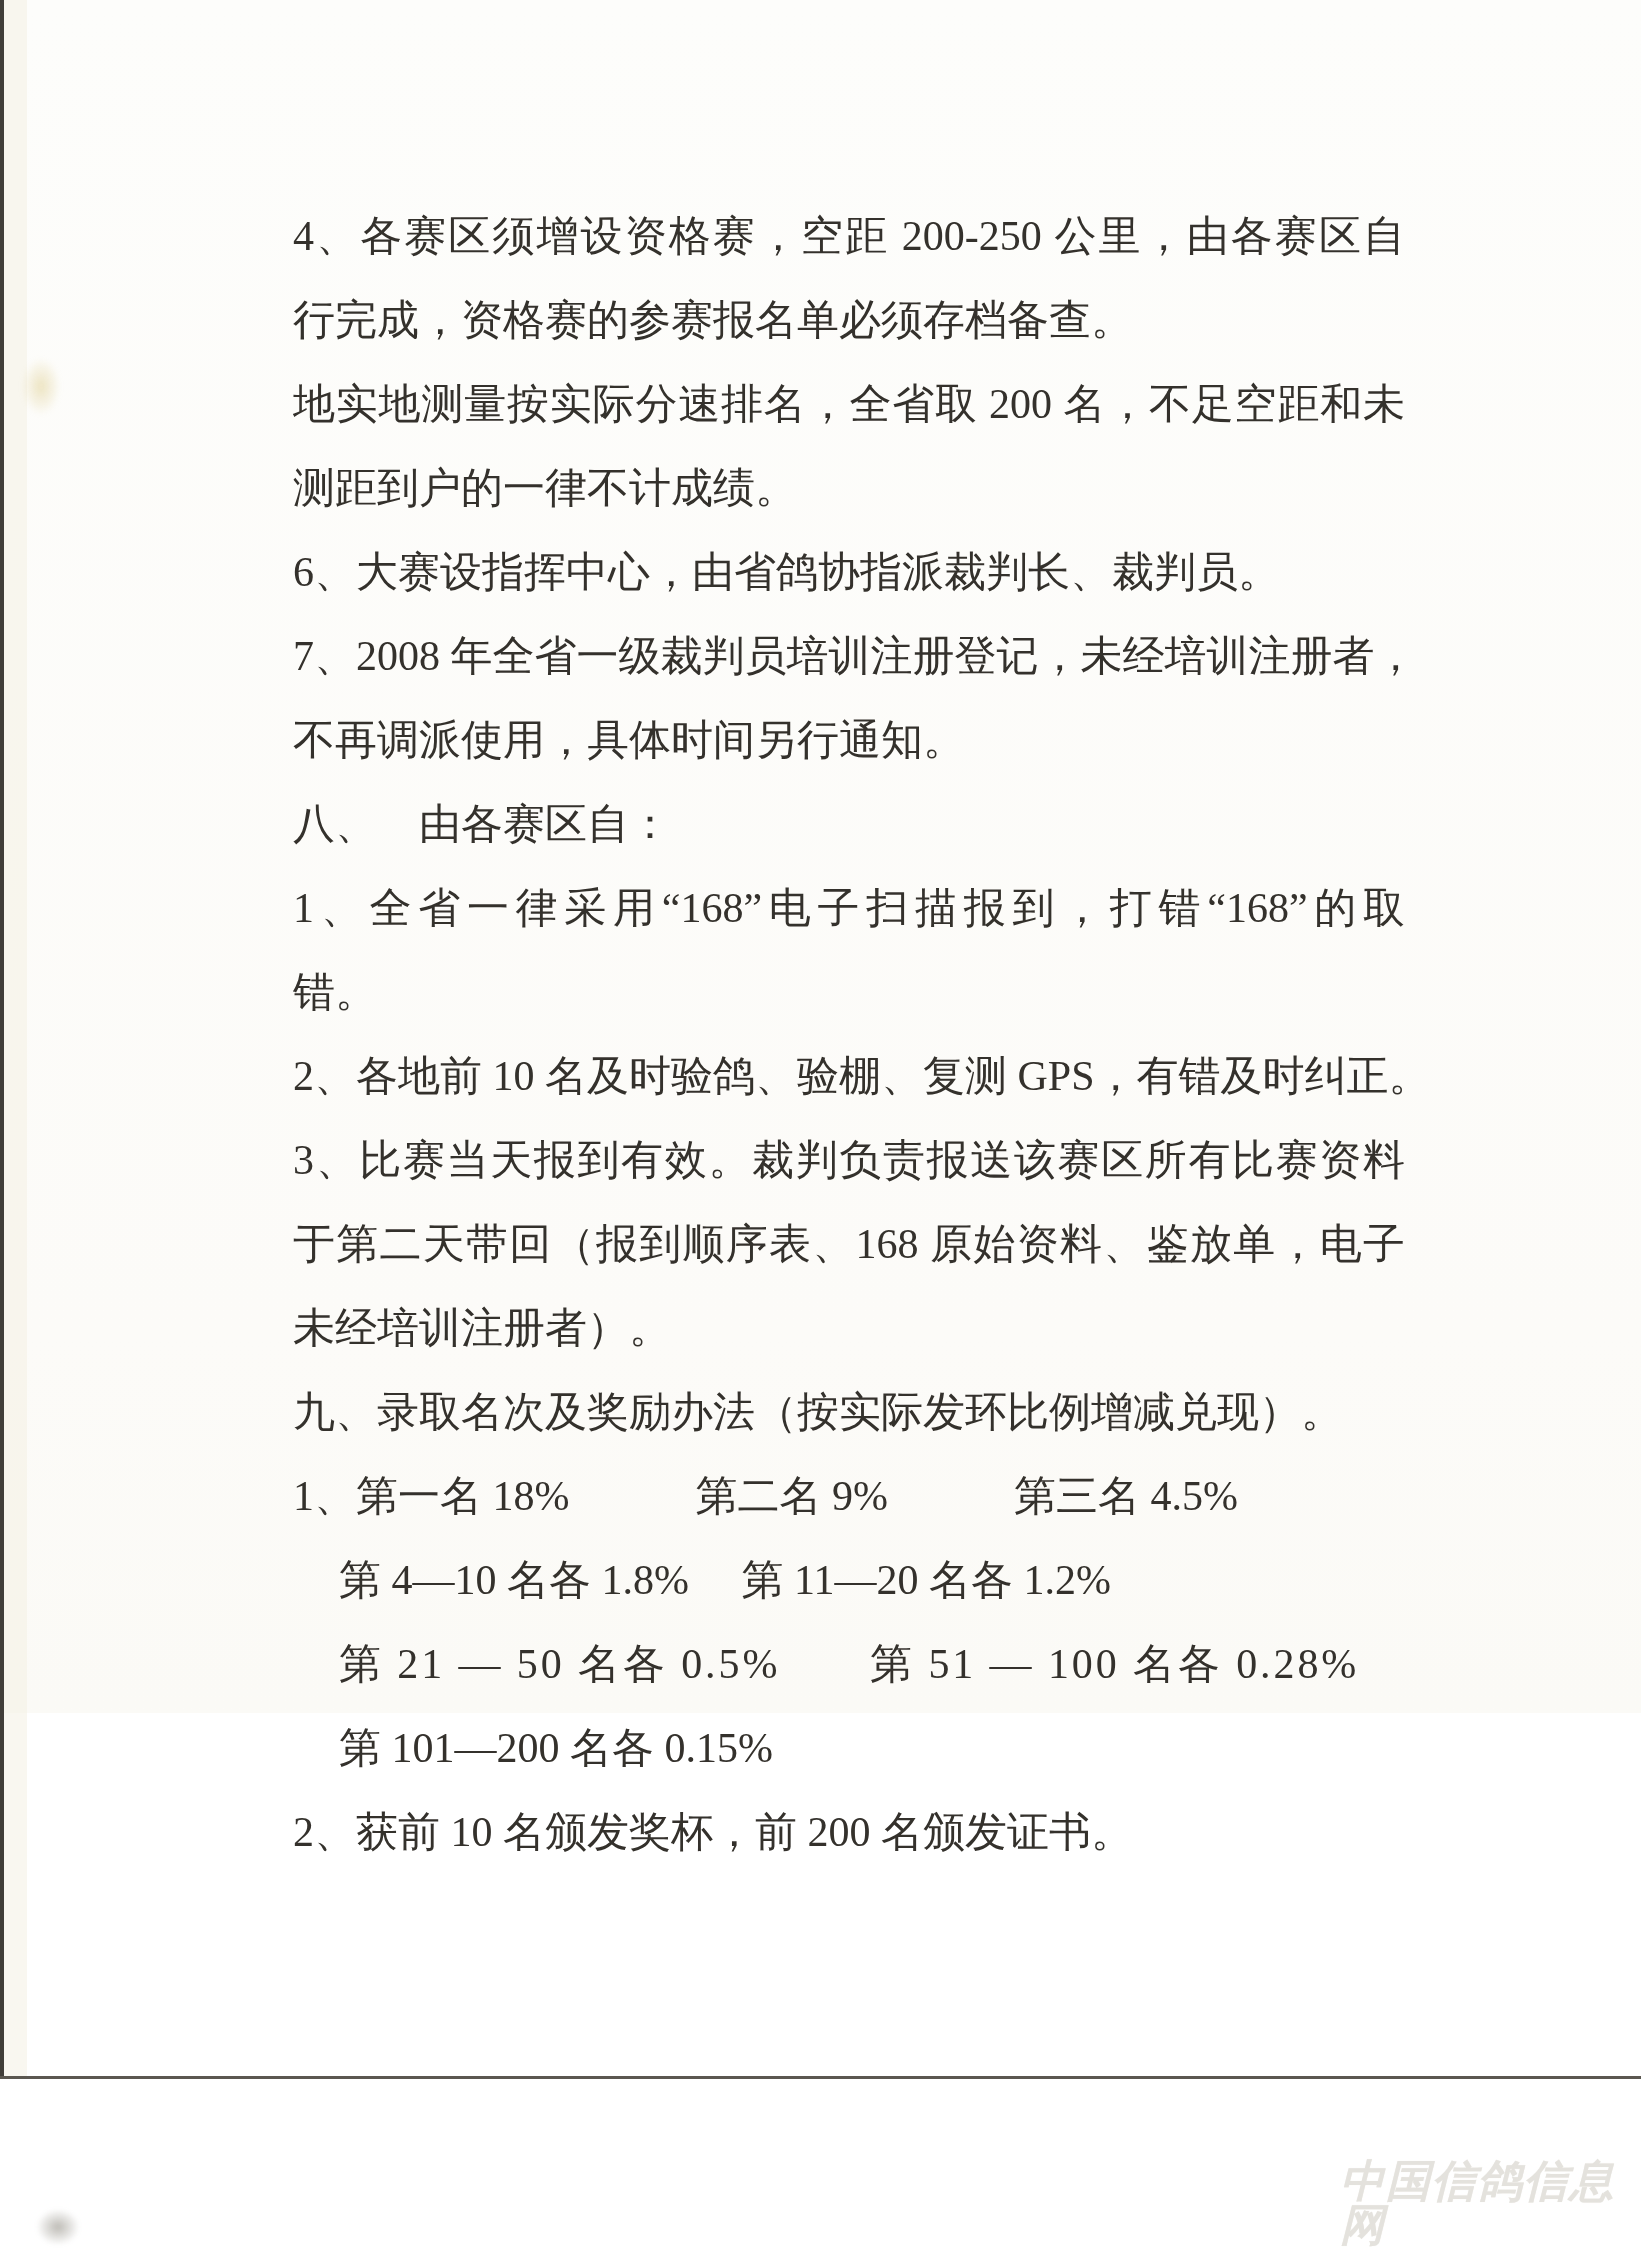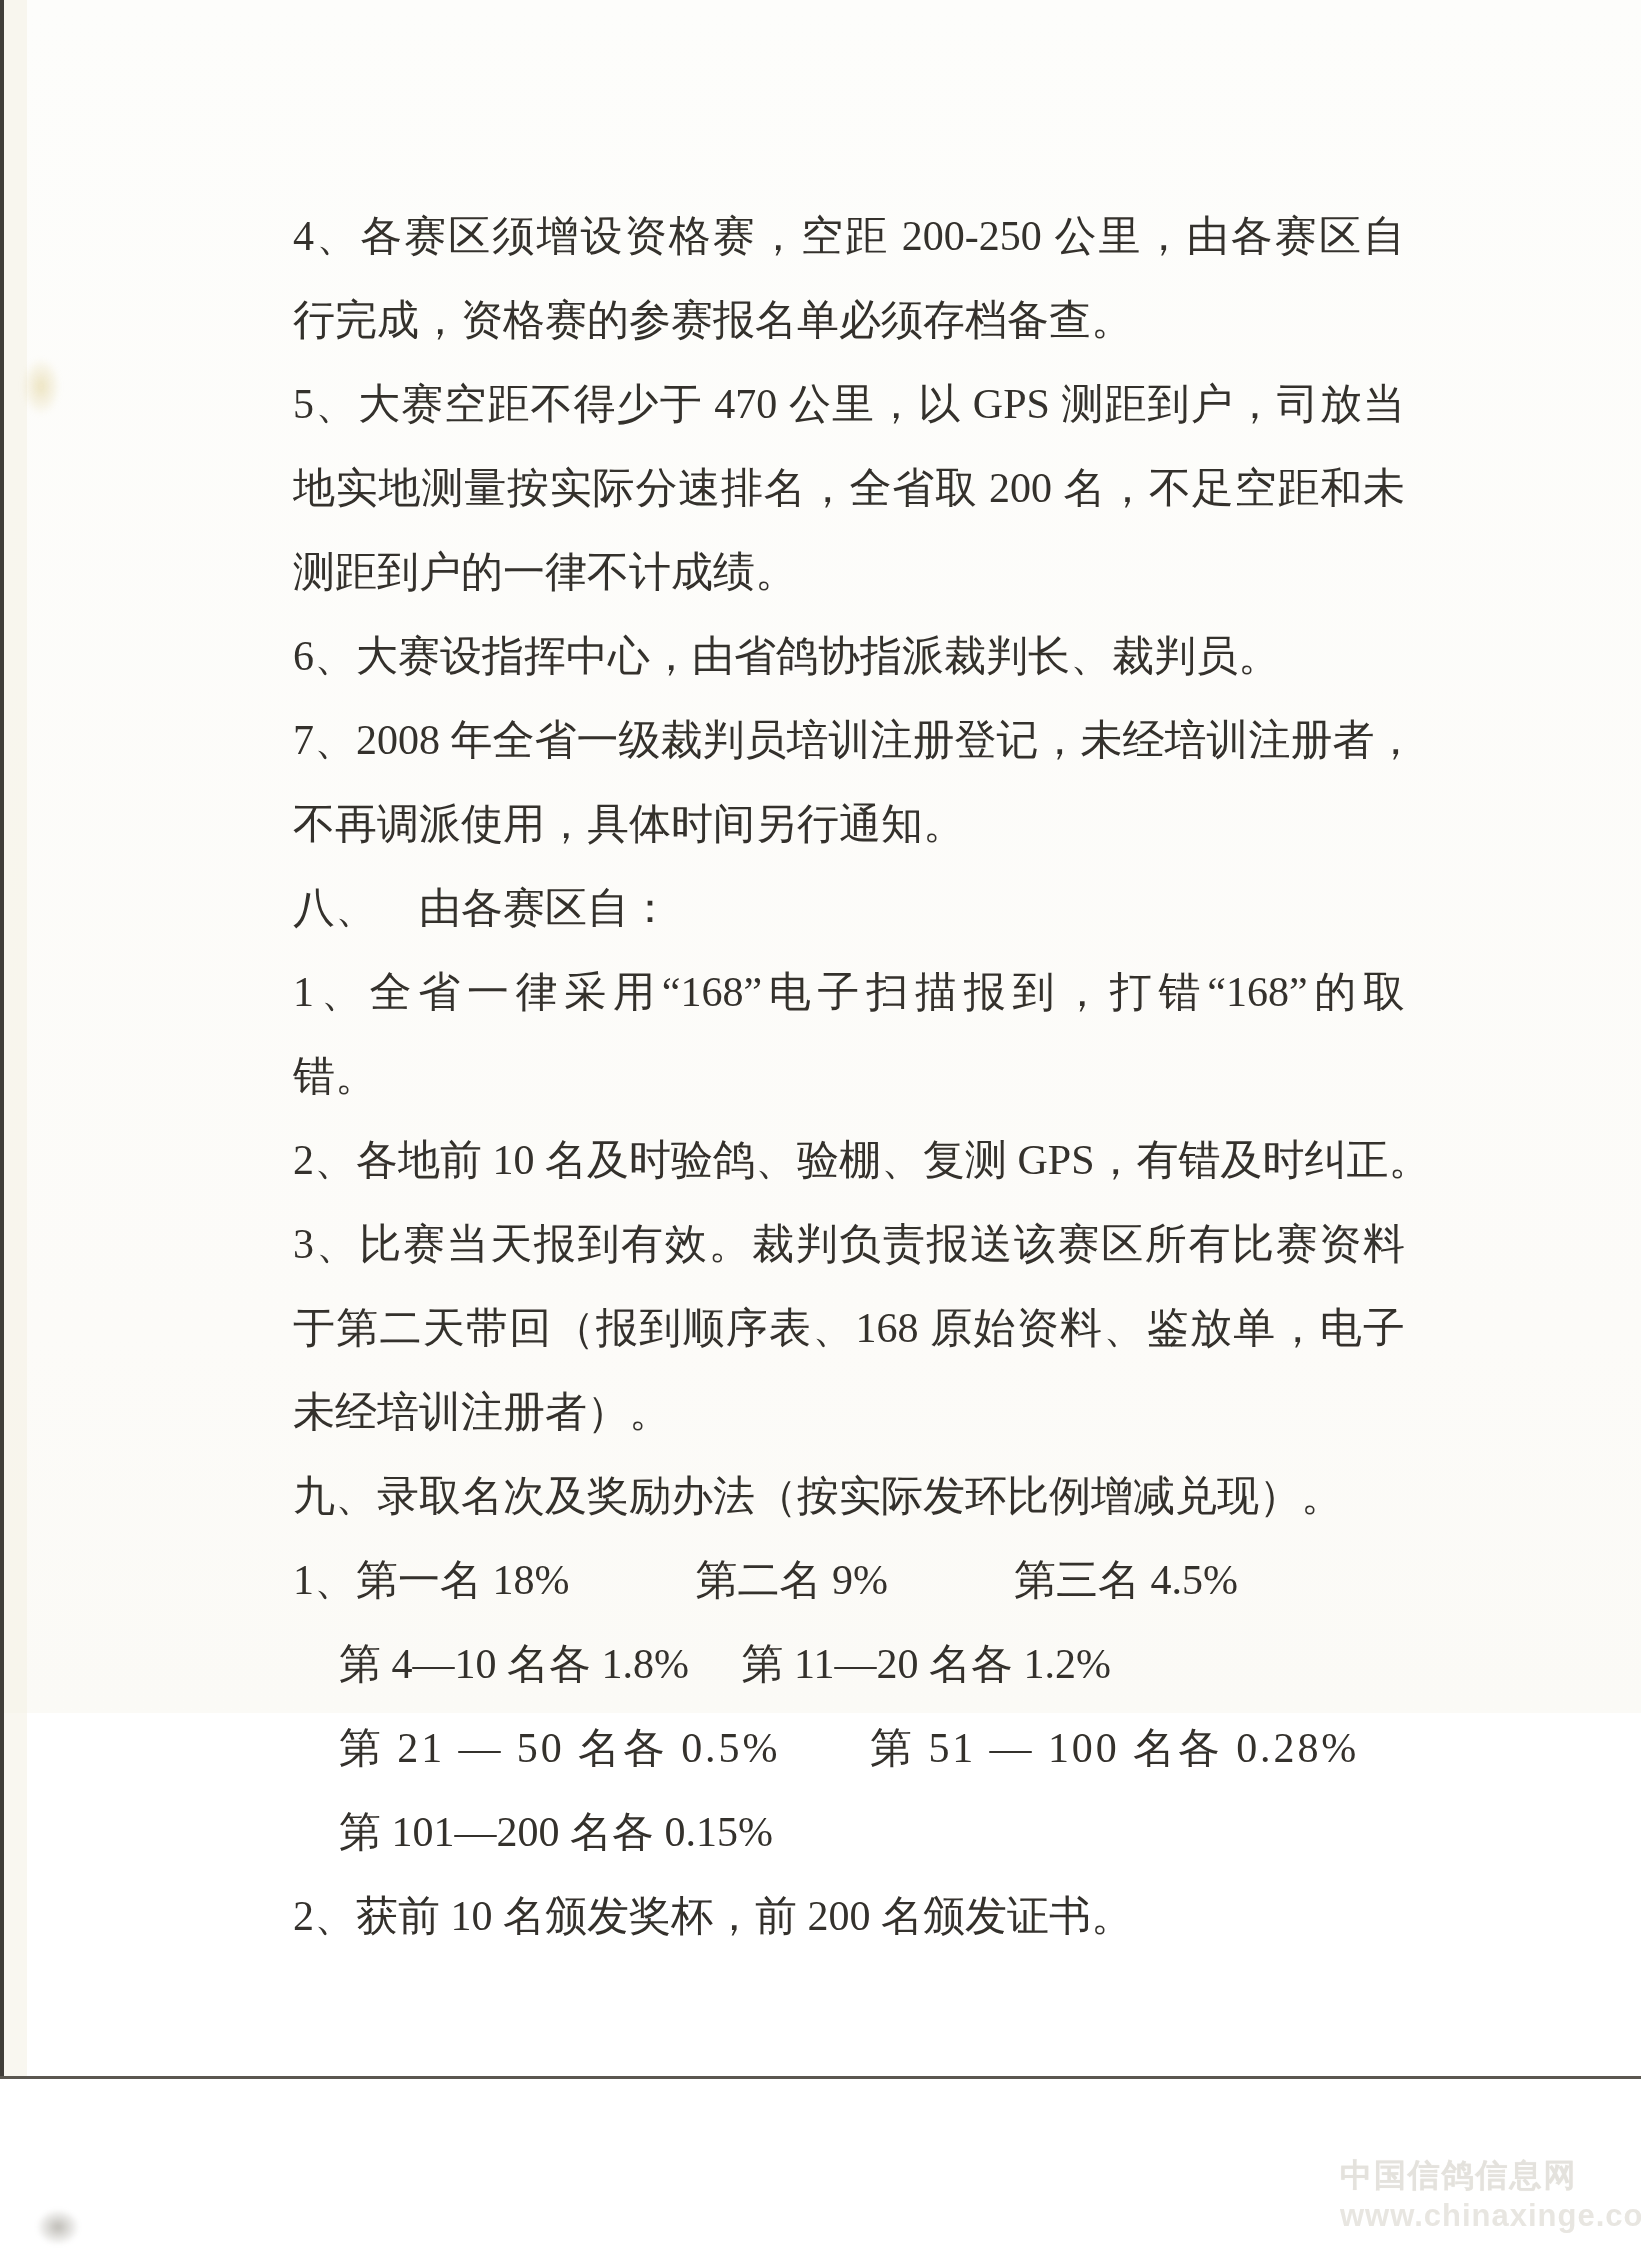--- a/index.html
+++ b/index.html
@@ -68,24 +68,25 @@
   .watermark {
     position:absolute;
     left:1340px; top:2159px;
     width:301px;
     font-family:"Liberation Sans","DejaVu Sans",sans-serif;
     font-weight:bold;
     line-height:1.0;
     pointer-events:none;
   }
   .wm-cn {
-    font-size:32px;
+    font-size:44px;
     color:#e4e2dd;
     letter-spacing:1.9px;
     text-shadow:0 0 1px #efede8;
+    font-style:italic;
   }
   .wm-url {
     font-size:31px;
     margin-top:8.7px;
     color:#e8e6e1;
     letter-spacing:1px;
   }
 </style>
 </head>
 <body>
@@ -94,21 +95,20 @@
 
   <div class="edge-left"></div>
   <div class="edge-left-shade"></div>
   <div class="edge-bottom"></div>
   <div class="smudge-yellow"></div>
   <div class="smudge-pencil"></div>
 
   <div class="doc">
       <div class="line full">4、各赛区须增设资格赛，空距 200-250 公里，由各赛区自</div>
       <div class="line">行完成，资格赛的参赛报名单必须存档备查。</div>
-      <div class="line full">5、大赛空距不得少于 470 公里，以 GPS 测距到户，司放当</div>
       <div class="line full">地实地测量按实际分速排名，全省取 200 名，不足空距和未</div>
       <div class="line">测距到户的一律不计成绩。</div>
       <div class="line">6、大赛设指挥中心，由省鸽协指派裁判长、裁判员。</div>
       <div class="line full">7、2008 年全省一级裁判员培训注册登记，未经培训注册者，</div>
       <div class="line">不再调派使用，具体时间另行通知。</div>
       <div class="line">八、　由各赛区自：</div>
       <div class="line full">1、全省一律采用“168”电子扫描报到，打错“168”的取</div>
       <div class="line">错。</div>
       <div class="line full">2、各地前 10 名及时验鸽、验棚、复测 GPS，有错及时纠正。</div>
       <div class="line full">3、比赛当天报到有效。裁判负责报送该赛区所有比赛资料</div>

